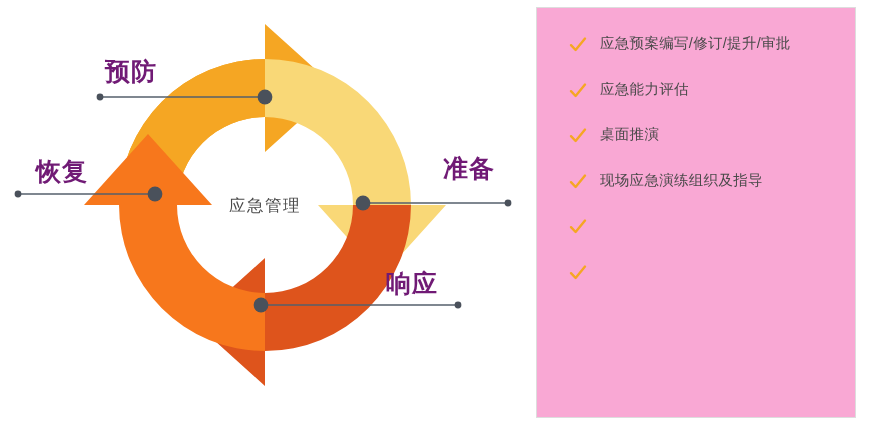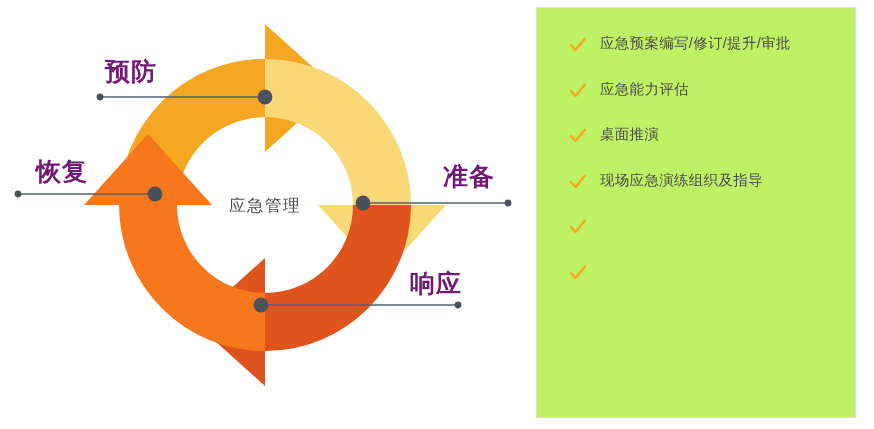--- a/index.html
+++ b/index.html
@@ -21,30 +21,30 @@
     position:absolute;
     font-size:25px;
     font-weight:bold;
     color:#701a75;
     letter-spacing:1px;
     white-space:nowrap;
     line-height:1;
   }
   #label-prevention{left:105px;top:59px;}
   #label-recovery{left:36px;top:159px;}
-  #label-preparation{left:443px;top:164px;text-align:center;}
-  #label-response{left:386px;top:271px;margin-left:24px;}
+  #label-preparation{left:443px;top:156px;text-align:center;}
+  #label-response{left:386px;top:271px;}
 
   
   #service-panel{
     position:absolute;
     left:536px;top:7px;
     width:320px;height:411px;
     border:1px solid #dddddd;
-    background:#bef264;
+    background:#f9a8d4;
     box-sizing:border-box;
   }
   #service-list{
     list-style:none;
     margin:0;
     padding:27px 0 0 0;
   }
   .service-item{
     display:flex;
     align-items:flex-start;

